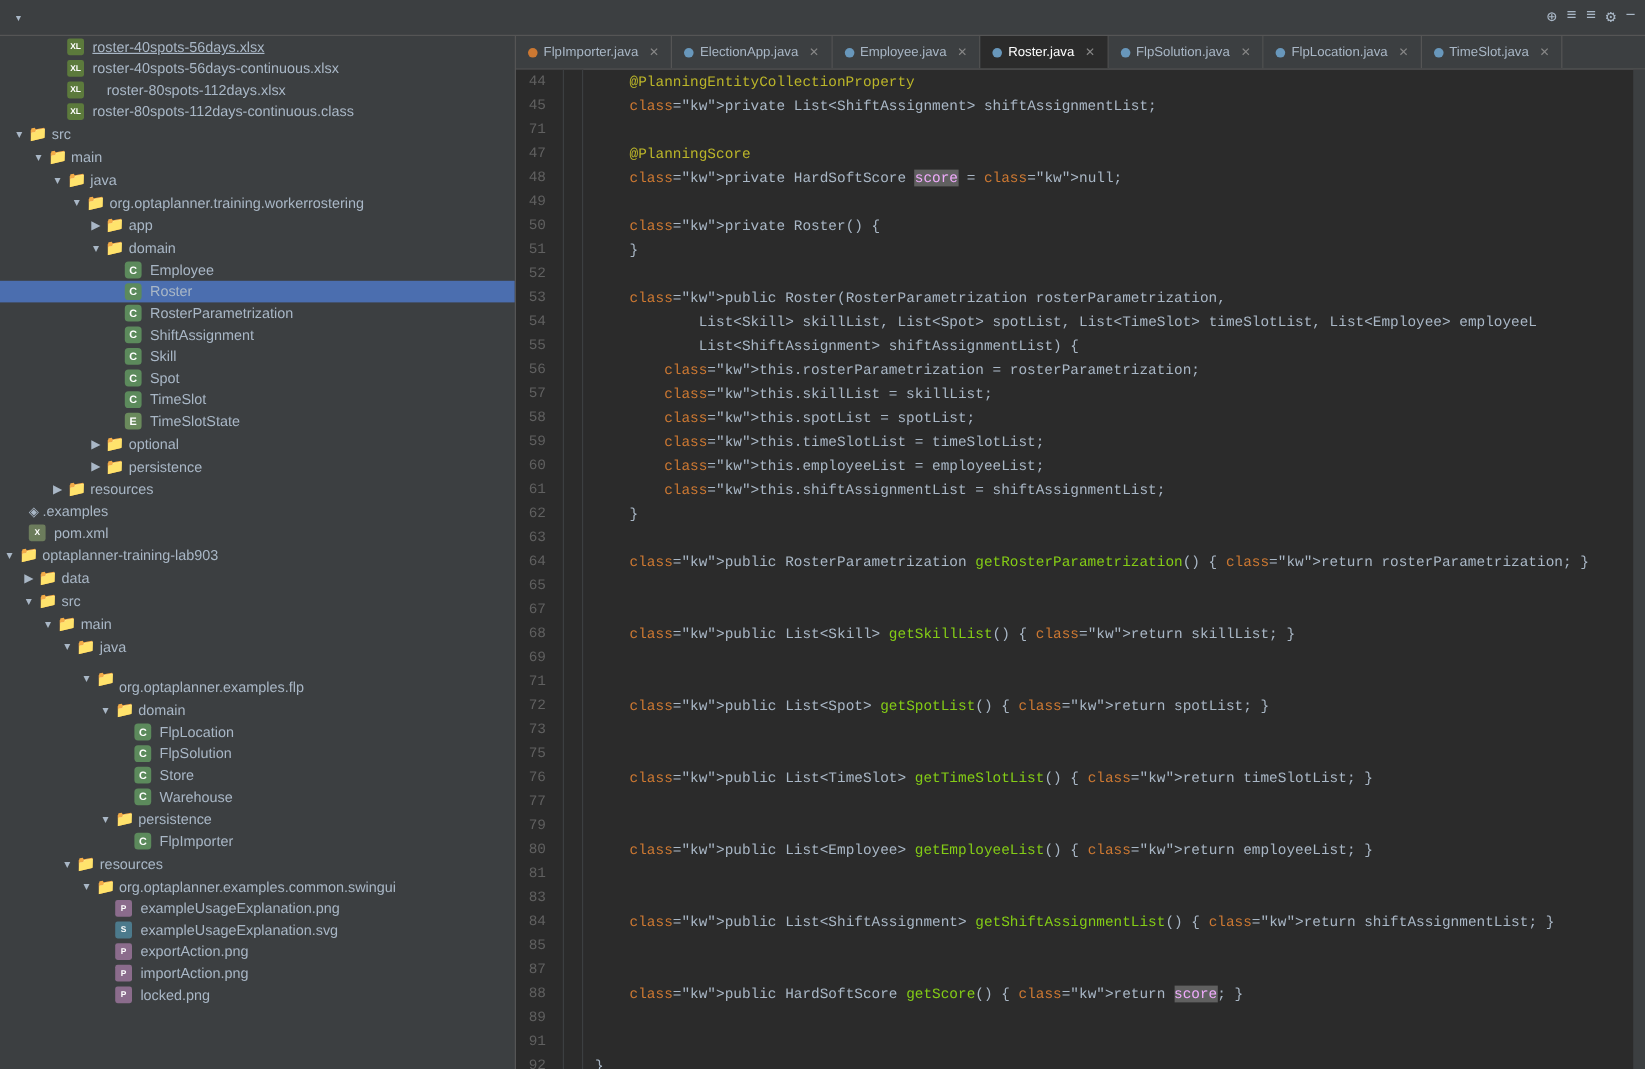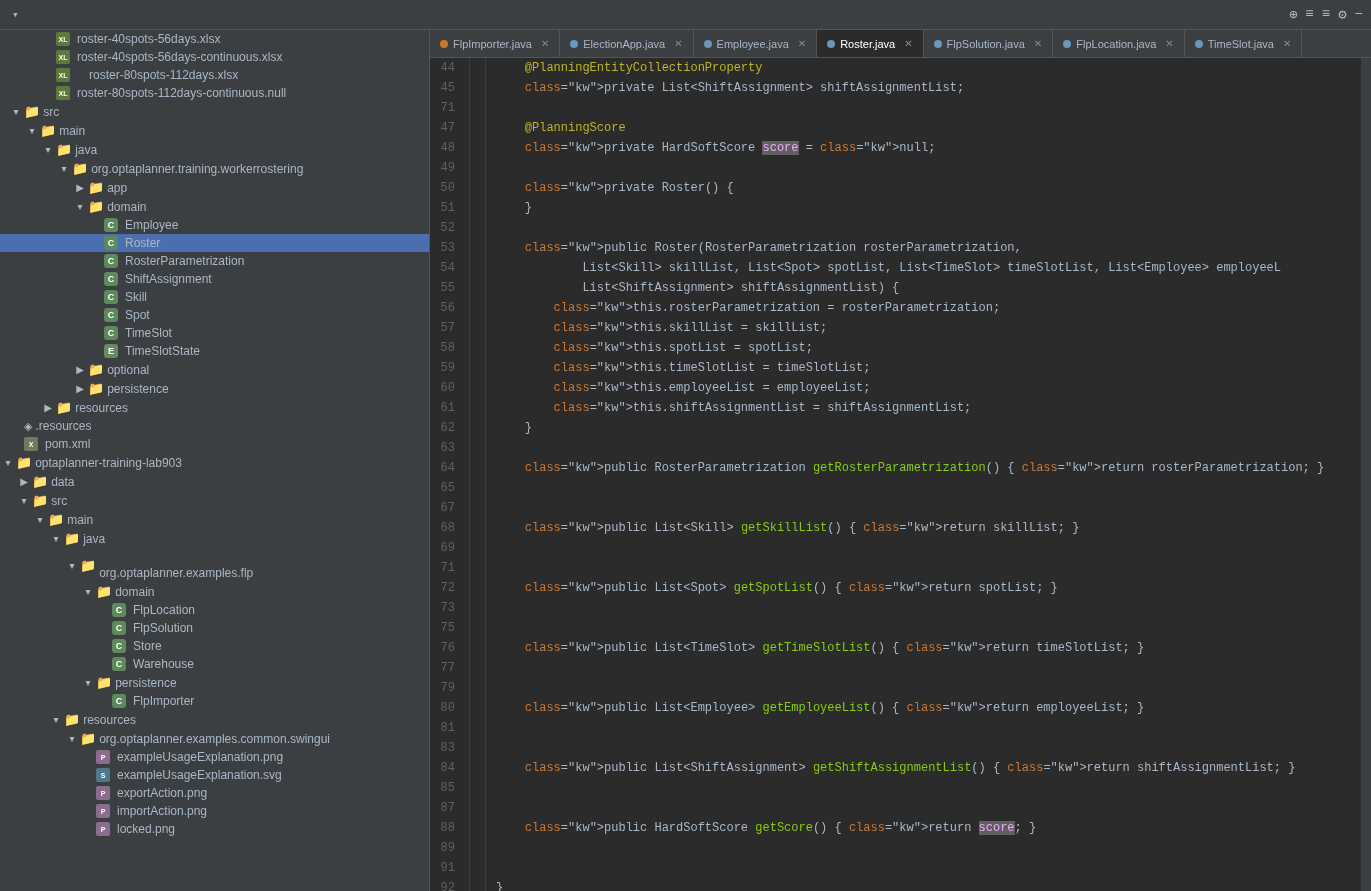--- a/index.html
+++ b/index.html
@@ -275,39 +275,39 @@
   </div>
 </div>
 
 <div class="main-layout">
 
   <div class="sidebar" id="sidebar">
   <div class="tree-item">
         <span class="indent" style="width:40px;flex-shrink:0;"></span>
         <span style="width:16px;flex-shrink:0;display:inline-block;"></span>
         <div class="tree-icon icon-xlsx">XL</div>
-        <span class="item-label" style="margin-left:3px;">roster-40spots-56days.xlsx</span>
+        <span class="item-label" style="margin-left:3px;text-decoration:underline;">roster-40spots-56days.xlsx</span>
       </div>
       <div class="tree-item">
         <span class="indent" style="width:40px;flex-shrink:0;"></span>
         <span style="width:16px;flex-shrink:0;display:inline-block;"></span>
         <div class="tree-icon icon-xlsx">XL</div>
         <span class="item-label" style="margin-left:3px;">roster-40spots-56days-continuous.xlsx</span>
       </div>
       <div class="tree-item">
         <span class="indent" style="width:40px;flex-shrink:0;"></span>
         <span style="width:16px;flex-shrink:0;display:inline-block;"></span>
         <div class="tree-icon icon-xlsx">XL</div>
         <span class="item-label" style="margin-left:15px;">roster-80spots-112days.xlsx</span>
       </div>
       <div class="tree-item">
         <span class="indent" style="width:40px;flex-shrink:0;"></span>
         <span style="width:16px;flex-shrink:0;display:inline-block;"></span>
         <div class="tree-icon icon-xlsx">XL</div>
-        <span class="item-label" style="margin-left:3px;">roster-80spots-112days-continuous.null</span>
+        <span class="item-label" style="margin-left:3px;">roster-80spots-112days-continuous.class</span>
       </div>
       <div class="tree-item">
         <span class="indent" style="width:8px;flex-shrink:0;"></span>
         <span class="tree-arrow">▾</span>
         <span class="icon-folder">📁</span>
         <span class="item-label" style="margin-left:3px;">src</span>
       </div>
       <div class="tree-item">
         <span class="indent" style="width:24px;flex-shrink:0;"></span>
         <span class="tree-arrow">▾</span>
@@ -401,21 +401,21 @@
       <div class="tree-item">
         <span class="indent" style="width:40px;flex-shrink:0;"></span>
         <span class="tree-arrow">▶</span>
         <span class="icon-folder">📁</span>
         <span class="item-label" style="margin-left:3px;">resources</span>
       </div>
       <div class="tree-item">
         <span class="indent" style="width:8px;flex-shrink:0;"></span>
         <span style="width:16px;flex-shrink:0;display:inline-block;"></span>
         <span class="icon-git">◈</span>
-        <span class="item-label" style="margin-left:3px;">.resources</span>
+        <span class="item-label" style="margin-left:3px;">.examples</span>
       </div>
       <div class="tree-item">
         <span class="indent" style="width:8px;flex-shrink:0;"></span>
         <span style="width:16px;flex-shrink:0;display:inline-block;"></span>
         <div class="tree-icon icon-xml">X</div>
         <span class="item-label" style="margin-left:3px;">pom.xml</span>
       </div>
       <div class="tree-item">
         <span class="indent" style="width:0px;flex-shrink:0;"></span>
         <span class="tree-arrow">▾</span>

